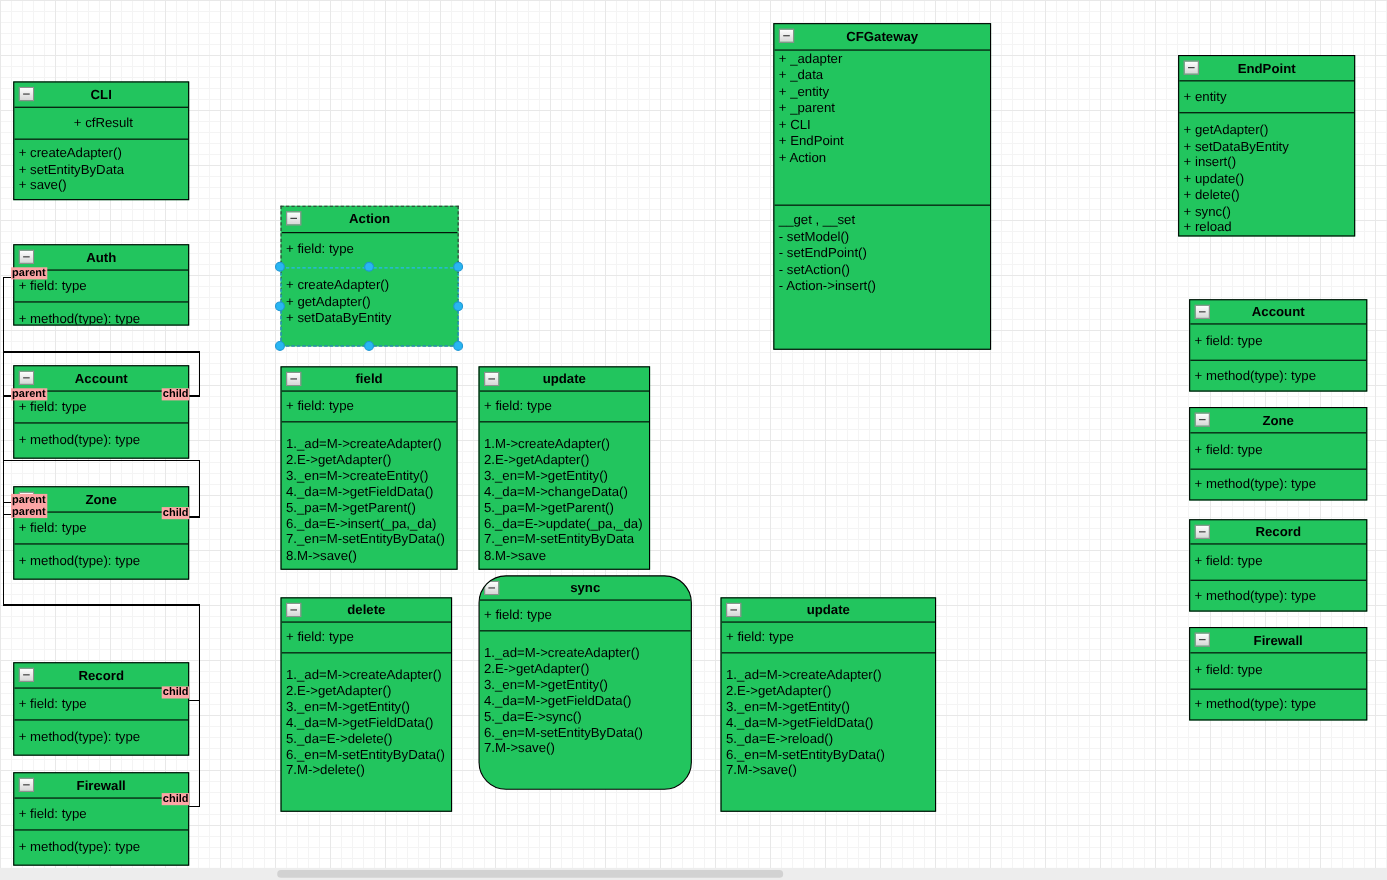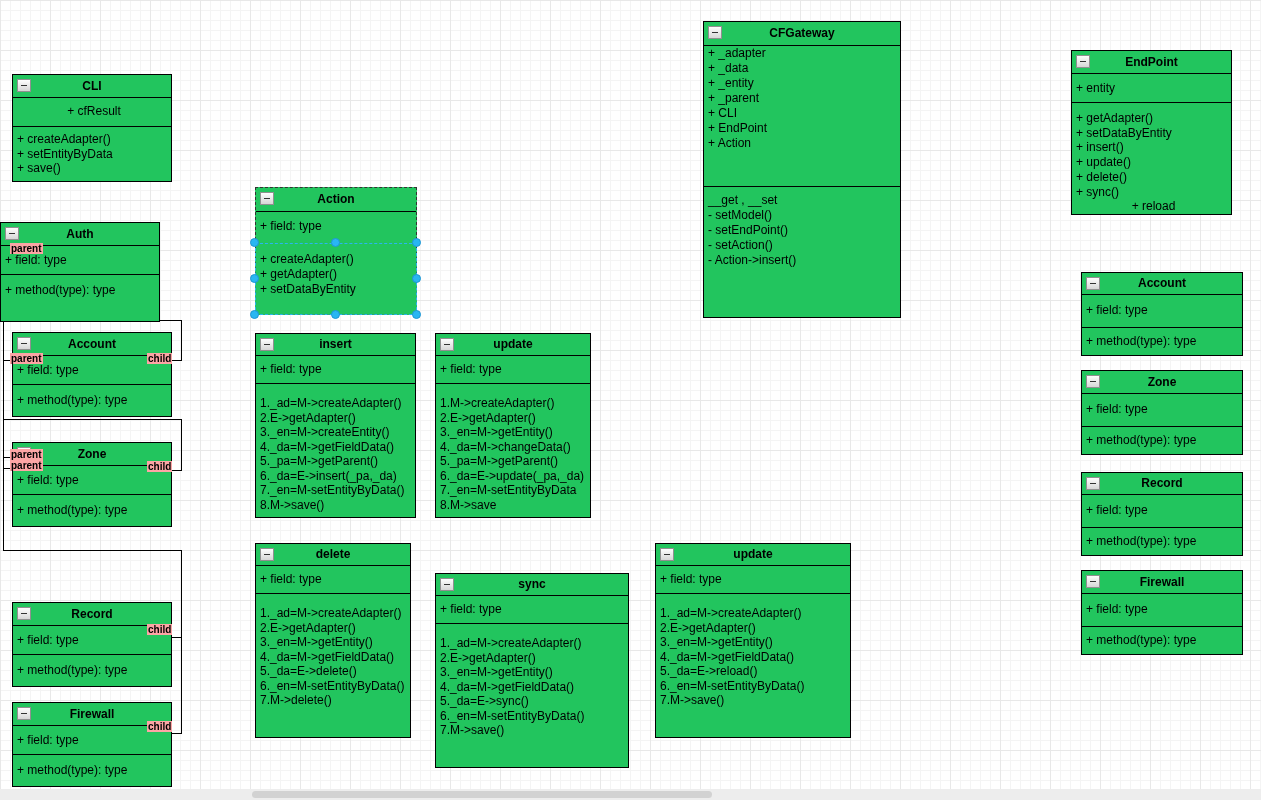--- a/index.html
+++ b/index.html
@@ -44,21 +44,21 @@
   <div class="comp" style="height:29px;padding-top:6px;text-align:center;">
       <div class="ln">+ cfResult</div>
     </div>
   <div class="comp mlist" style="height:55px;padding-top:5px;">
     <div class="ln">+ createAdapter()</div>
     <div class="ln">+ setEntityByData</div>
     <div class="ln">+ save()</div>
   </div>
 </div>
 
-<div class="uml" style="left:0;top:222px;width:160px;height:100px;">
+<div class="uml" style="left:12px;top:222px;width:160px;height:74px;">
   <div class="titlebar" style="height:22px;line-height:22px;"><span class="collapse"></span><span>Auth</span></div>
   <div class="comp" style="height:29px;padding-top:7px;">
       <div class="ln">+ field: type</div>
     </div>
   <div class="comp" style="height:32px;padding-top:8px;">
       <div class="ln">+ method(type): type</div>
     </div>
 </div>
 
 <div class="uml" style="left:12px;top:332px;width:160px;height:85px;">
@@ -137,21 +137,21 @@
   <div class="comp" style="height:131px;padding-top:6px;">
     <div class="ln">__get , __set</div>
     <div class="ln">- setModel()</div>
     <div class="ln">- setEndPoint()</div>
     <div class="ln">- setAction()</div>
     <div class="ln">- Action-&gt;insert()</div>
   </div>
 </div>
 
 <div class="uml" style="left:255px;top:333px;width:161px;height:185px;">
-  <div class="titlebar" style="height:21px;line-height:21px;"><span class="collapse"></span><span>insert</span></div>
+  <div class="titlebar" style="height:21px;line-height:21px;"><span class="collapse"></span><span>field</span></div>
   <div class="comp" style="height:28px;padding-top:6px;">
       <div class="ln">+ field: type</div>
     </div>
   <div class="comp mlist" style="height:134px;padding-top:12px;">
     <div class="ln">1._ad=M-&gt;createAdapter()</div>
     <div class="ln">2.E-&gt;getAdapter()</div>
     <div class="ln">3._en=M-&gt;createEntity()</div>
     <div class="ln">4._da=M-&gt;getFieldData()</div>
     <div class="ln">5._pa=M-&gt;getParent()</div>
     <div class="ln">6._da=E-&gt;insert(_pa,_da)</div>
@@ -186,21 +186,21 @@
     <div class="ln">1._ad=M-&gt;createAdapter()</div>
     <div class="ln">2.E-&gt;getAdapter()</div>
     <div class="ln">3._en=M-&gt;getEntity()</div>
     <div class="ln">4._da=M-&gt;getFieldData()</div>
     <div class="ln">5._da=E-&gt;delete()</div>
     <div class="ln">6._en=M-setEntityByData()</div>
     <div class="ln">7.M-&gt;delete()</div>
   </div>
 </div>
 
-<div class="uml" style="left:435px;top:573px;width:194px;height:195px;">
+<div class="uml" style="left:435px;top:523px;width:194px;height:195px;border-radius:25px;">
   <div class="titlebar" style="height:21px;line-height:21px;"><span class="collapse"></span><span>sync</span></div>
   <div class="comp" style="height:28px;padding-top:6px;">
       <div class="ln">+ field: type</div>
     </div>
   <div class="comp mlist" style="height:144px;padding-top:12px;">
     <div class="ln">1._ad=M-&gt;createAdapter()</div>
     <div class="ln">2.E-&gt;getAdapter()</div>
     <div class="ln">3._en=M-&gt;getEntity()</div>
     <div class="ln">4._da=M-&gt;getFieldData()</div>
     <div class="ln">5._da=E-&gt;sync()</div>
@@ -230,21 +230,21 @@
   <div class="comp" style="height:29px;padding-top:7px;">
       <div class="ln">+ entity</div>
     </div>
   <div class="comp mlist" style="height:112px;padding-top:8px;">
     <div class="ln" style="line-height:14.7px;">+ getAdapter()</div>
     <div class="ln" style="line-height:14.7px;">+ setDataByEntity</div>
     <div class="ln" style="line-height:14.7px;">+ insert()</div>
     <div class="ln" style="line-height:14.7px;">+ update()</div>
     <div class="ln" style="line-height:14.7px;">+ delete()</div>
     <div class="ln" style="line-height:14.7px;">+ sync()</div>
-    <div class="ln" style="line-height:14.7px;text-align:center;">+ reload</div>
+    <div class="ln" style="line-height:14.7px;">+ reload</div>
   </div>
 </div>
 
 <div class="uml" style="left:1081px;top:272px;width:162px;height:84px;">
   <div class="titlebar" style="height:21px;line-height:21px;"><span class="collapse"></span><span>Account</span></div>
   <div class="comp" style="height:33px;padding-top:8px;">
       <div class="ln">+ field: type</div>
     </div>
   <div class="comp" style="height:28px;padding-top:6px;">
       <div class="ln">+ method(type): type</div>

